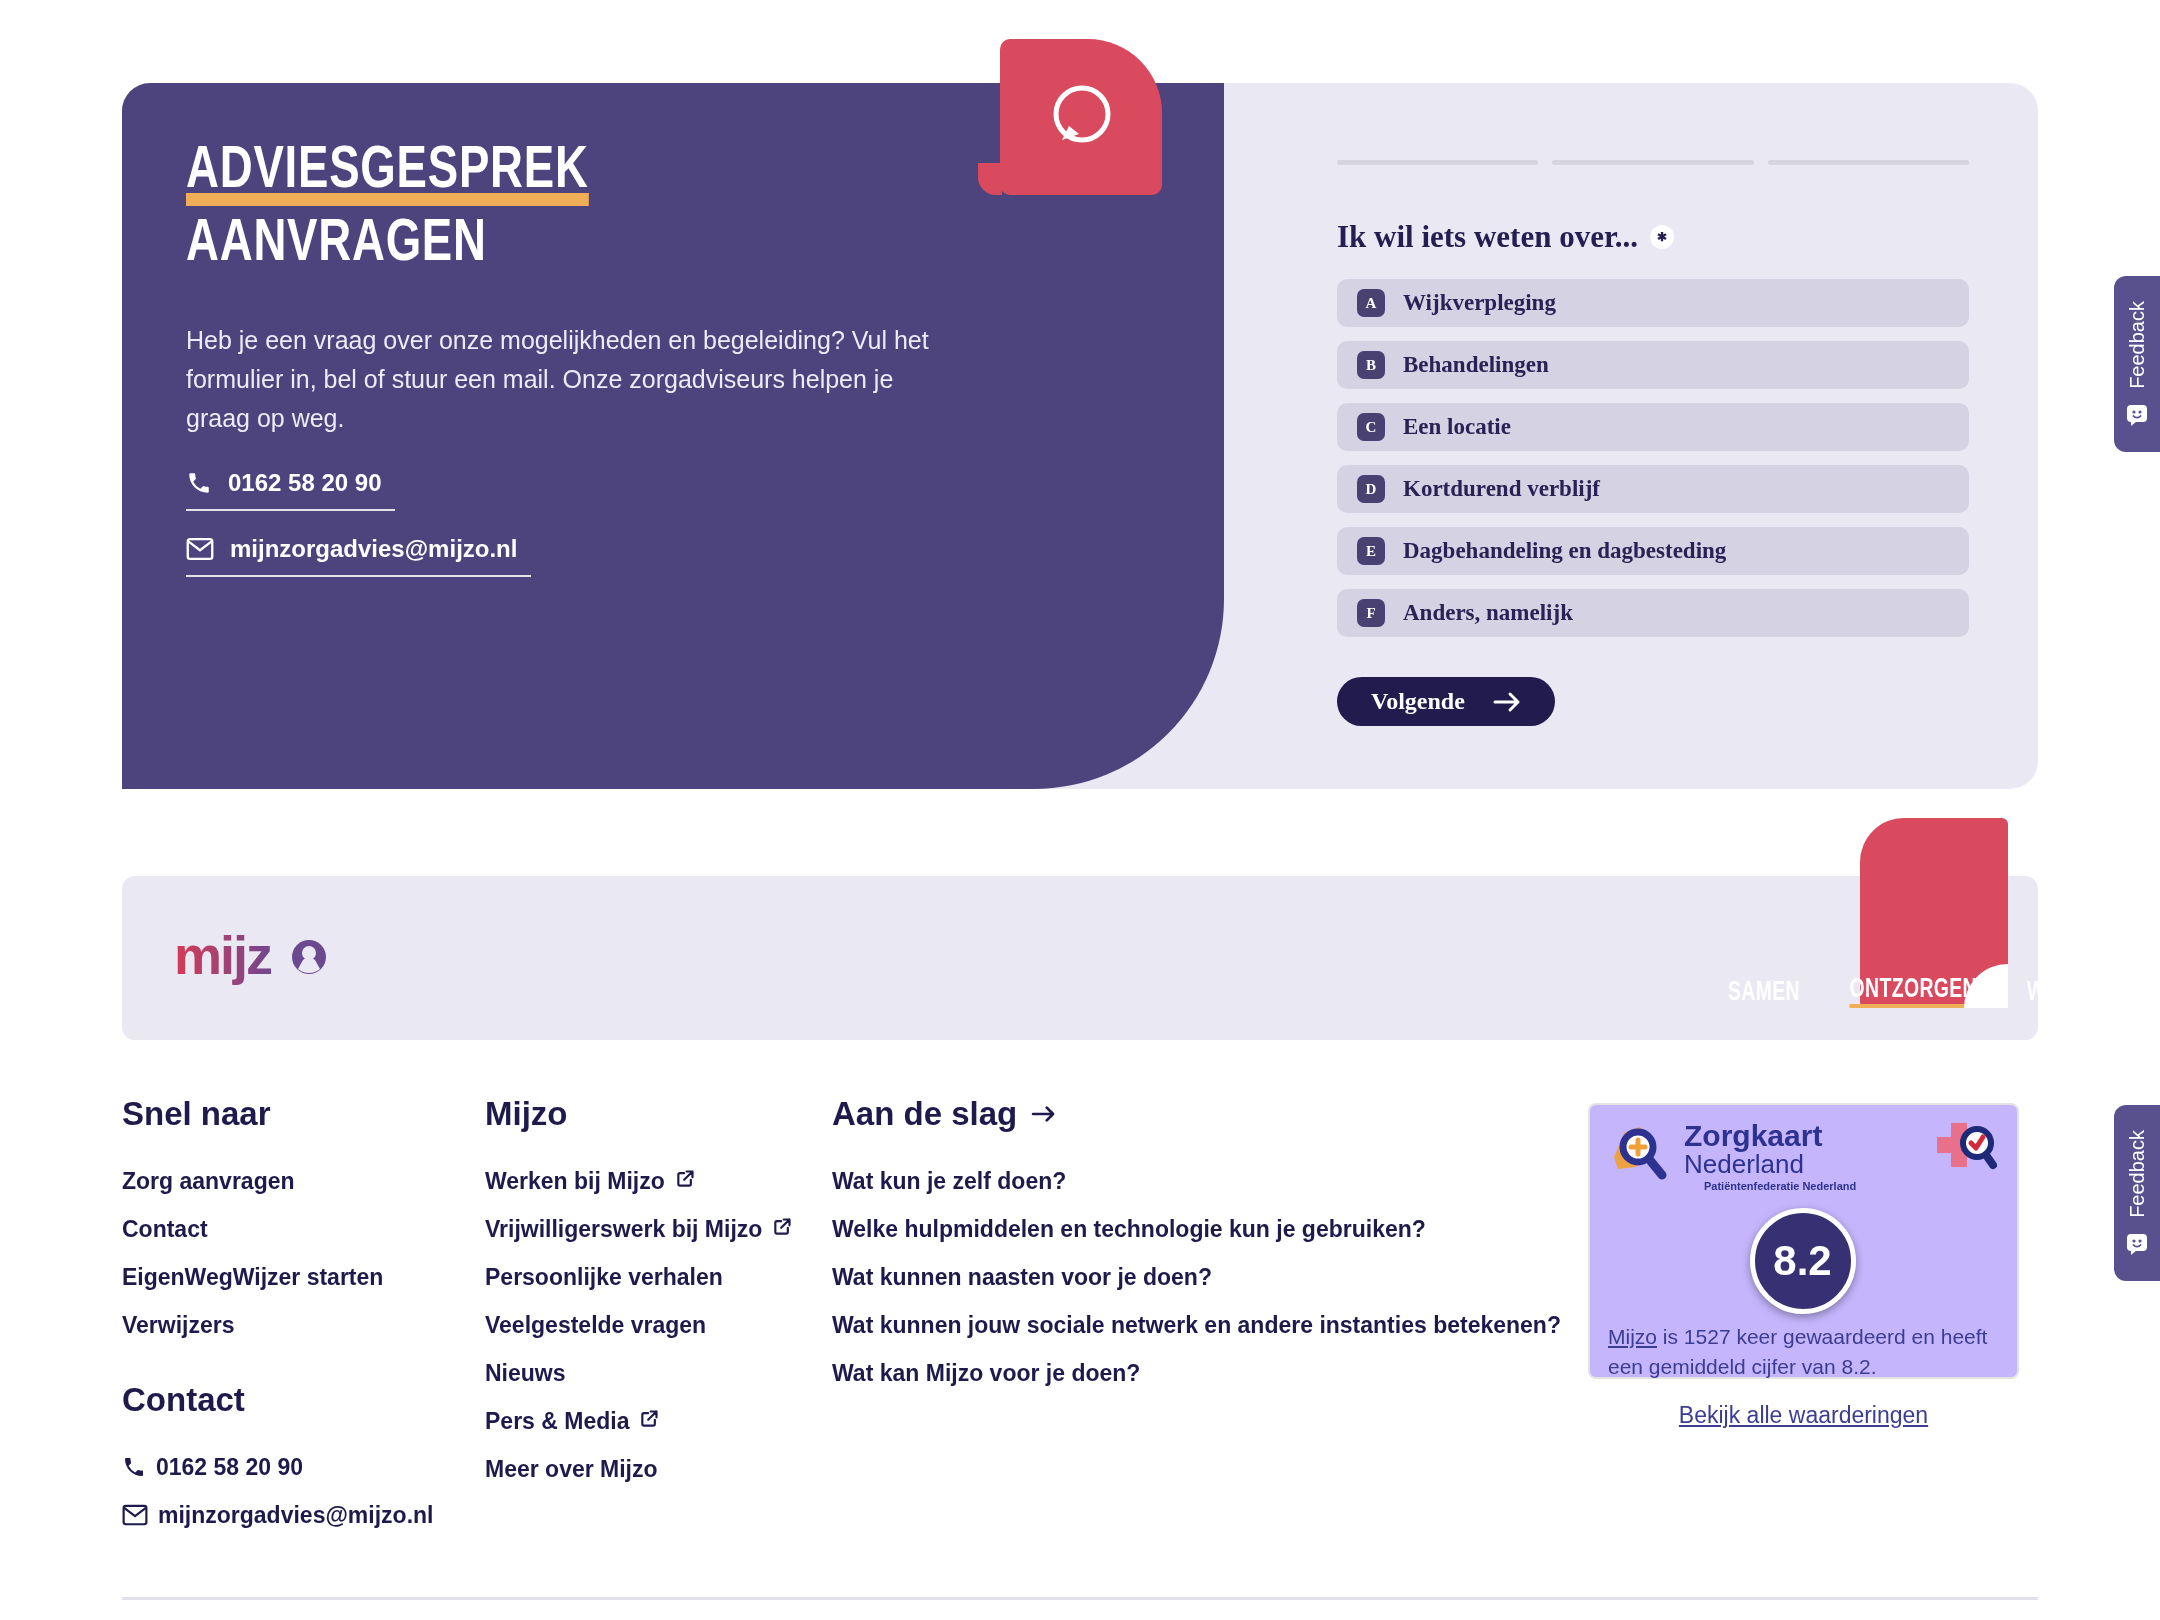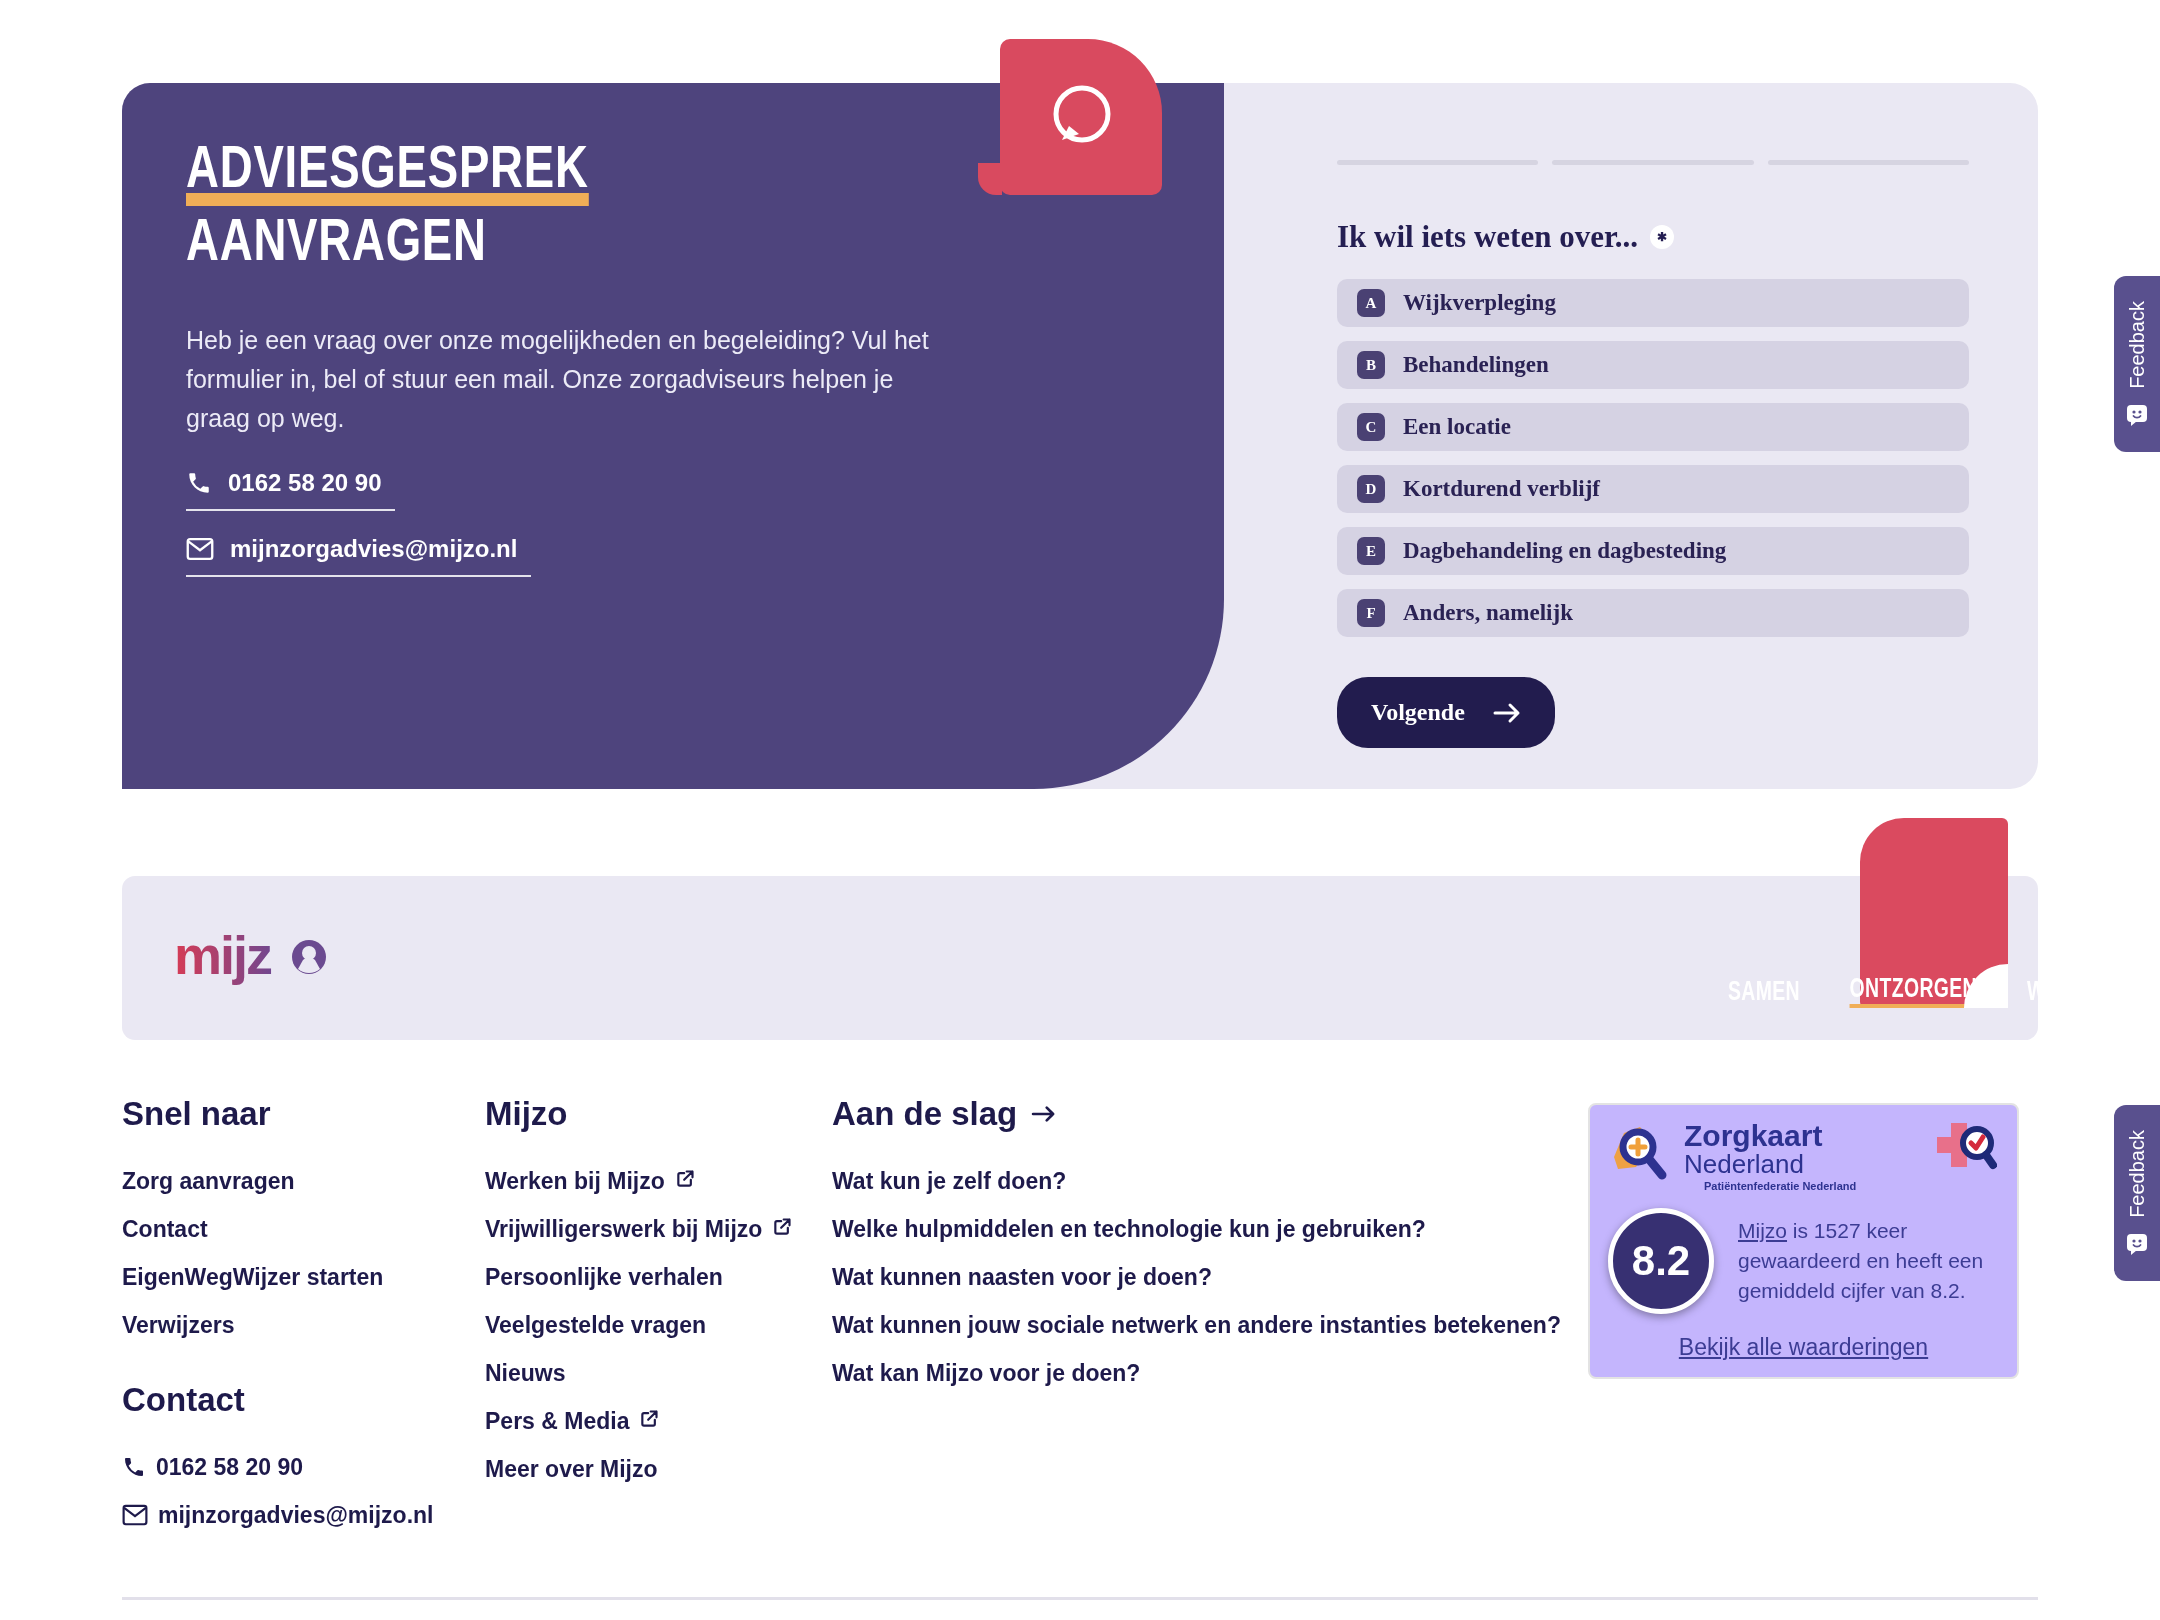--- a/index.html
+++ b/index.html
@@ -42,21 +42,21 @@
         display:flex;align-items:center;gap:12px;}
   .req{display:inline-flex;width:24px;height:24px;border-radius:50%;background:#fff;
         align-items:center;justify-content:center;font-size:12px;color:#241e52;}
   .options{margin-top:24px;}
   .option{display:flex;align-items:center;height:48px;background:#d5d2e3;
         border-radius:10px;margin-bottom:14px;padding-left:20px;cursor:pointer;}
   .key{display:flex;align-items:center;justify-content:center;width:28px;height:28px;
         background:#4a4173;border-radius:7px;color:#fff;font-size:15px;font-weight:700;}
   .option .lbl{margin-left:18px;color:#2a2254;font-size:23px;font-weight:600;}
   .next-btn{margin-top:26px;display:inline-flex;align-items:center;gap:28px;
-        height:71px;padding:0 34px;background:#221c4e;border:none;border-radius:31px;
+        height:49px;padding:0 34px;background:#221c4e;border:none;border-radius:31px;
         color:#fff;font-size:24px;font-weight:700;font-family:inherit;cursor:pointer;}
 
   
   .feedback-tab{position:absolute;right:0;width:46px;height:176px;background:#59508e;
         border-radius:12px 0 0 12px;display:flex;flex-direction:column;align-items:center;
         justify-content:center;gap:14px;cursor:pointer;z-index:6;}
   .feedback-tab .txt{writing-mode:vertical-rl;transform:rotate(180deg);
         color:#fff;font-size:20px;font-weight:400;}
   .feedback-tab.t1{top:276px;} .feedback-tab.t2{top:1105px;}
 
@@ -91,21 +91,21 @@
   
   .widget{position:absolute;left:1588px;top:1103px;width:431px;height:276px;
         background:#c4b5fd;border:2px solid #e3e3e3;border-radius:8px;box-sizing:border-box;
         font-family:"Liberation Sans", sans-serif;}
   .w-head{display:flex;justify-content:space-between;align-items:flex-start;
         padding:16px 20px 0 14px;}
   .w-logo{display:flex;align-items:flex-start;gap:6px;}
   .w-logo-text .t1{color:#2d3290;font-size:30px;font-weight:700;line-height:30px;}
   .w-logo-text .t2{color:#2d3290;font-size:26px;font-weight:400;line-height:26px;}
   .w-logo-text .t3{color:#2d3290;font-size:11px;font-weight:700;margin-top:3px;padding-left:20px;}
-  .w-body{display:flex;align-items:center;gap:24px;padding:16px 20px 0 18px;}
+  .w-body{display:flex;align-items:center;gap:8px;padding:16px 20px 0 18px;flex-direction:column;}
   .w-score{flex:0 0 auto;width:96px;height:96px;border-radius:50%;background:#373072;
         border:5px solid #fff;box-shadow:0 3px 9px rgba(0,0,0,.35);
         display:flex;align-items:center;justify-content:center;
         color:#fff;font-size:42px;font-weight:700;}
   .w-text{color:#3c3c94;font-size:21px;line-height:30px;}
   .w-text a{color:#3c3c94;}
   .w-cta{display:block;text-align:center;margin-top:20px;color:#3c3c94;
         font-size:23px;}
 
   .divider{position:absolute;left:122px;top:1597px;width:1916px;height:3px;background:#e2e0ea;}

